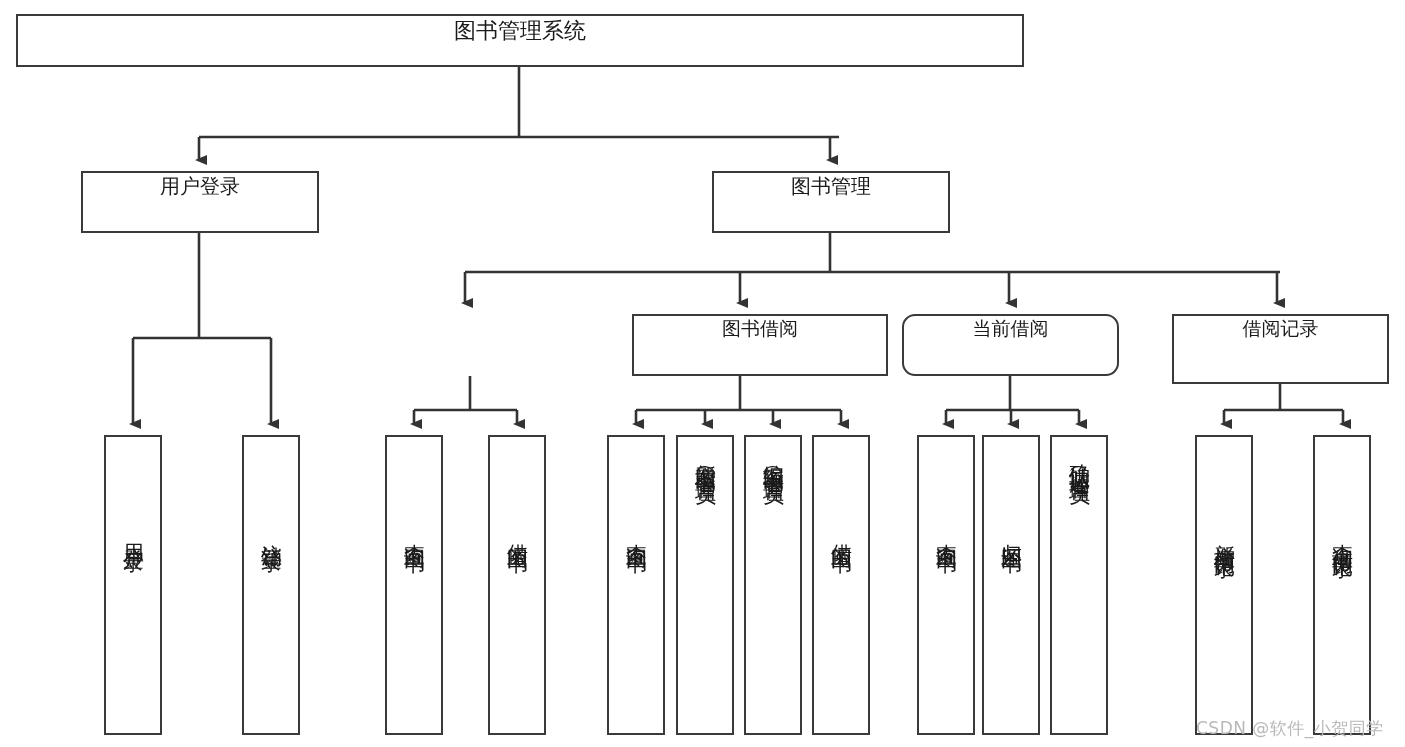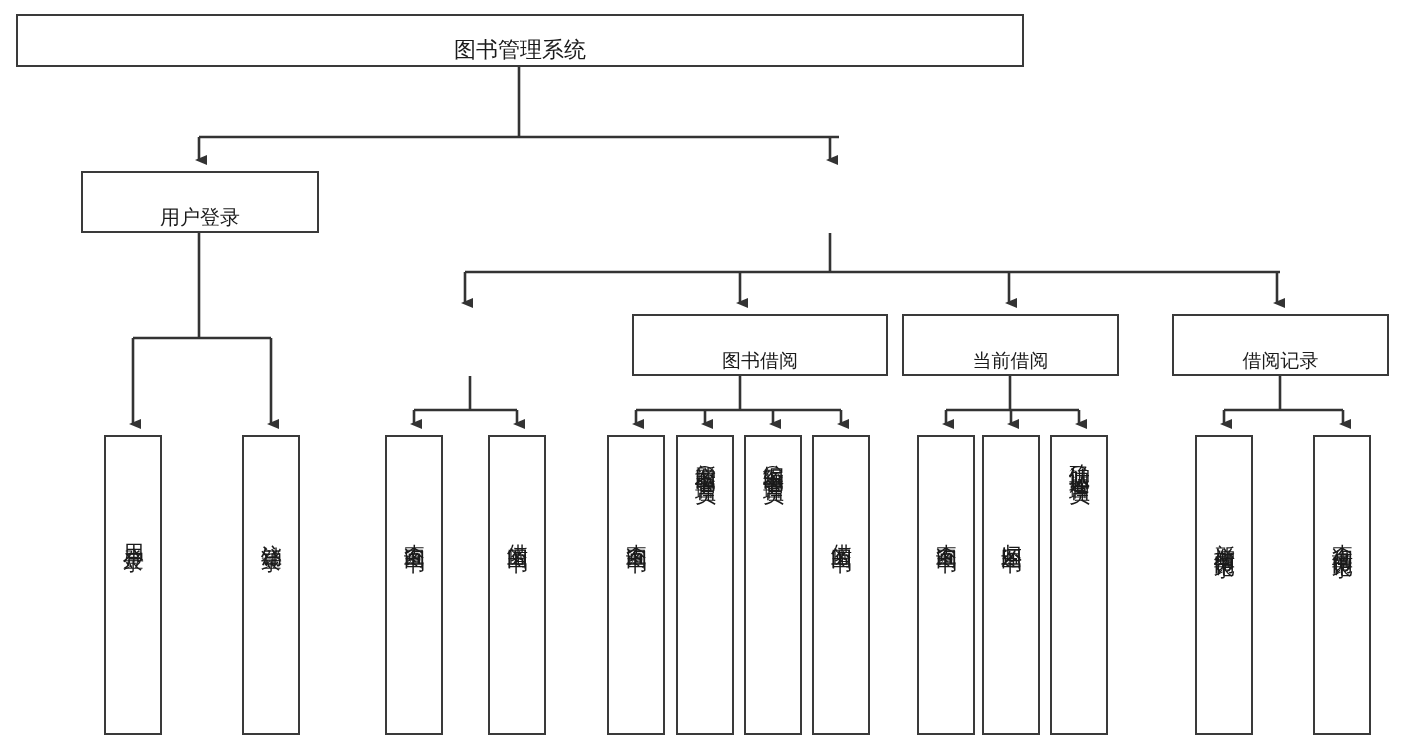--- a/index.html
+++ b/index.html
@@ -24,21 +24,21 @@
     width: 1405px;
     height: 747px;
     pointer-events: none;
   }
   .node {
     position: absolute;
     box-sizing: border-box;
     background: #ffffff;
     border: 2px solid #3a3a3a;
     display: flex;
-    align-items: flex-end;
+    align-items: flex-start;
     justify-content: center;
     color: #1a1a1a;
     z-index: 3;
   }
   .node.root {
     font-size: 22px;
   }
   .node.level2 {
     font-size: 20px;
   }
@@ -130,31 +130,34 @@
   </svg>
 
   <div class="node root" style="left:16px; top:14px; width:1008px; height:53px;">
     <span>图书管理系统</span>
   </div>
 
   <div class="node level2" style="left:81px; top:171px; width:238px; height:62px;">
     <span>用户登录</span>
   </div>
 
+  <div class="node level2" style="left:712px; top:171px; width:238px; height:62px;">
+    <span>图书管理</span>
+  </div>
 
 
   <div class="node level3" style="left:632px; top:314px; width:256px; height:62px;">
     <span>图书借阅</span>
   </div>
 
-  <div class="node level3" style="left:902px; top:314px; width:217px; height:62px;">
+  <div class="node level3" style="left:902px; top:314px; width:217px; height:62px;border-radius:13px;">
     <span>当前借阅</span>
   </div>
 
-  <div class="node level3" style="left:1172px; top:314px; width:217px; height:62px;font-family:Liberation Serif, serif;">
+  <div class="node level3" style="left:1172px; top:314px; width:217px; height:70px;font-family:Liberation Serif, serif;">
     <span>借阅记录</span>
   </div>
 
   <div class="node leaf leaf-mid" style="left:104px; top:435px; width:58px; height:300px;">
     <span class="vtext">用户登录</span>
   </div>
 
   <div class="node leaf leaf-mid" style="left:242px; top:435px; width:58px; height:300px;">
     <span class="vtext">注销登录</span>
   </div>
@@ -196,14 +199,15 @@
   </div>
 
   <div class="node leaf leaf-mid" style="left:1195px; top:435px; width:58px; height:300px;">
     <span class="vtext">新增借阅记录</span>
   </div>
 
   <div class="node leaf leaf-mid" style="left:1313px; top:435px; width:58px; height:300px;">
     <span class="vtext">查询借阅记录</span>
   </div>
 
+  <div class="watermark" style="left:1196px; top:717px;">CSDN @软件_小贺同学</div>
 
 </div>
 
 </body></html>

